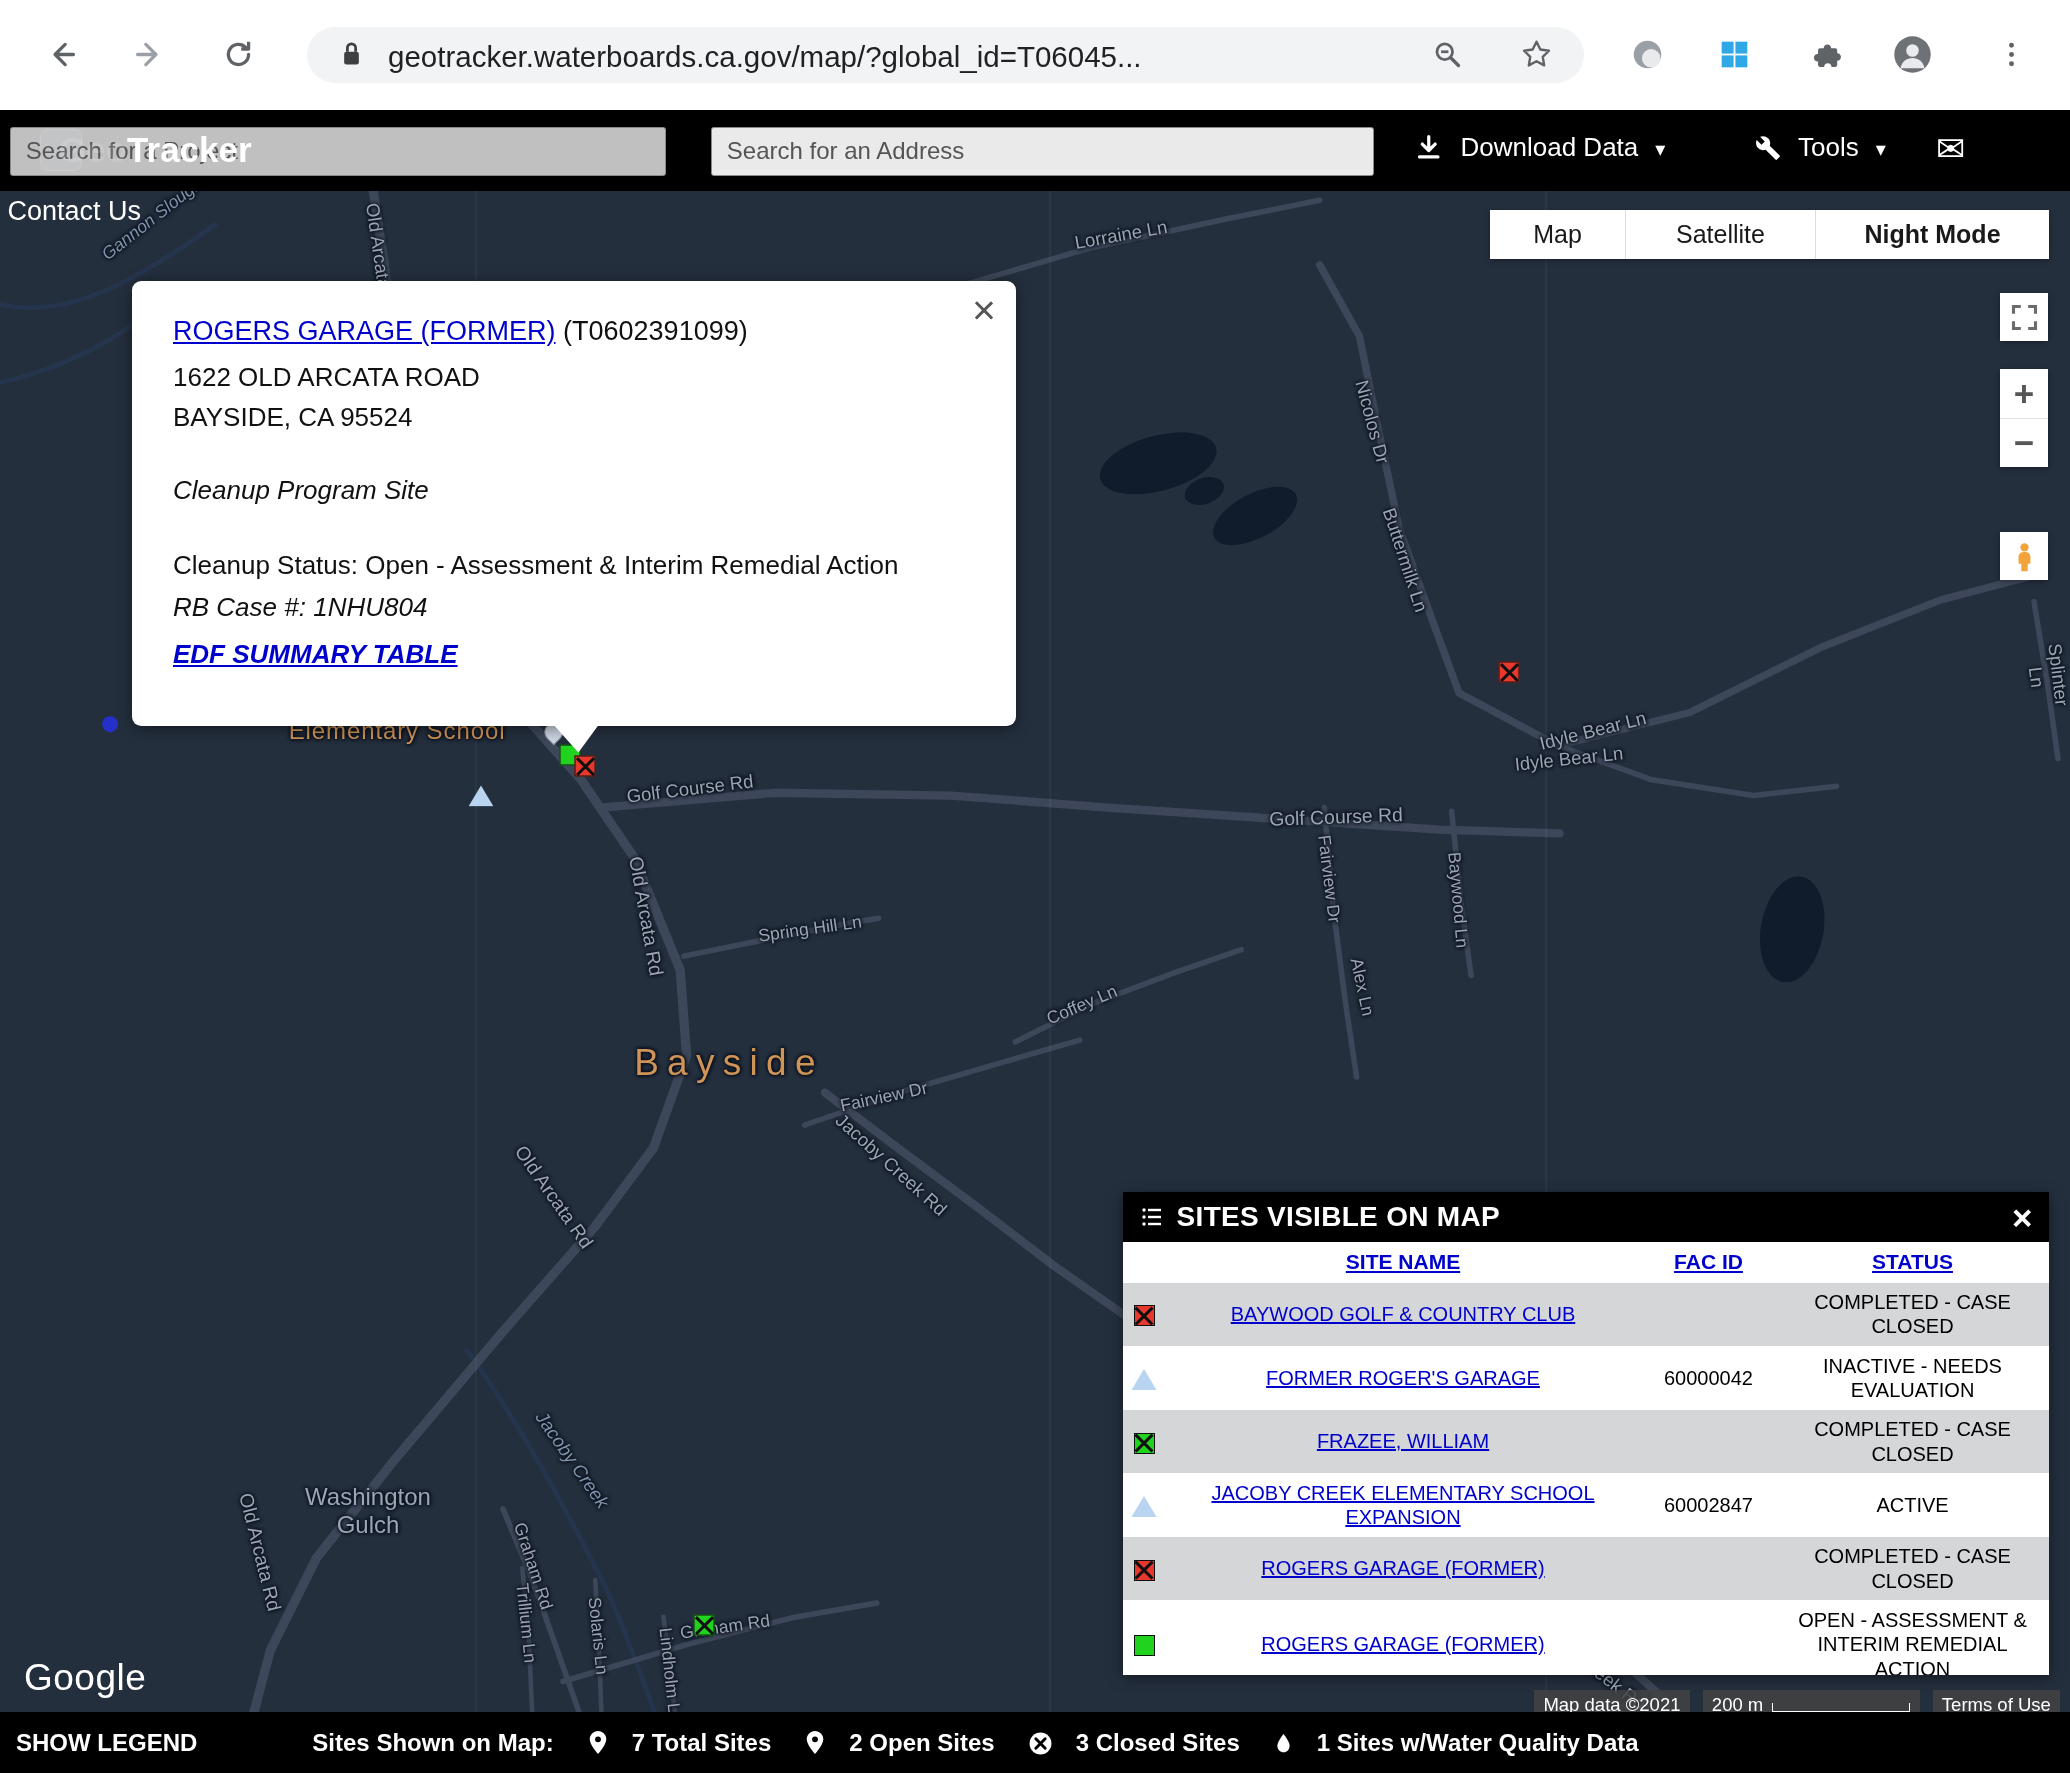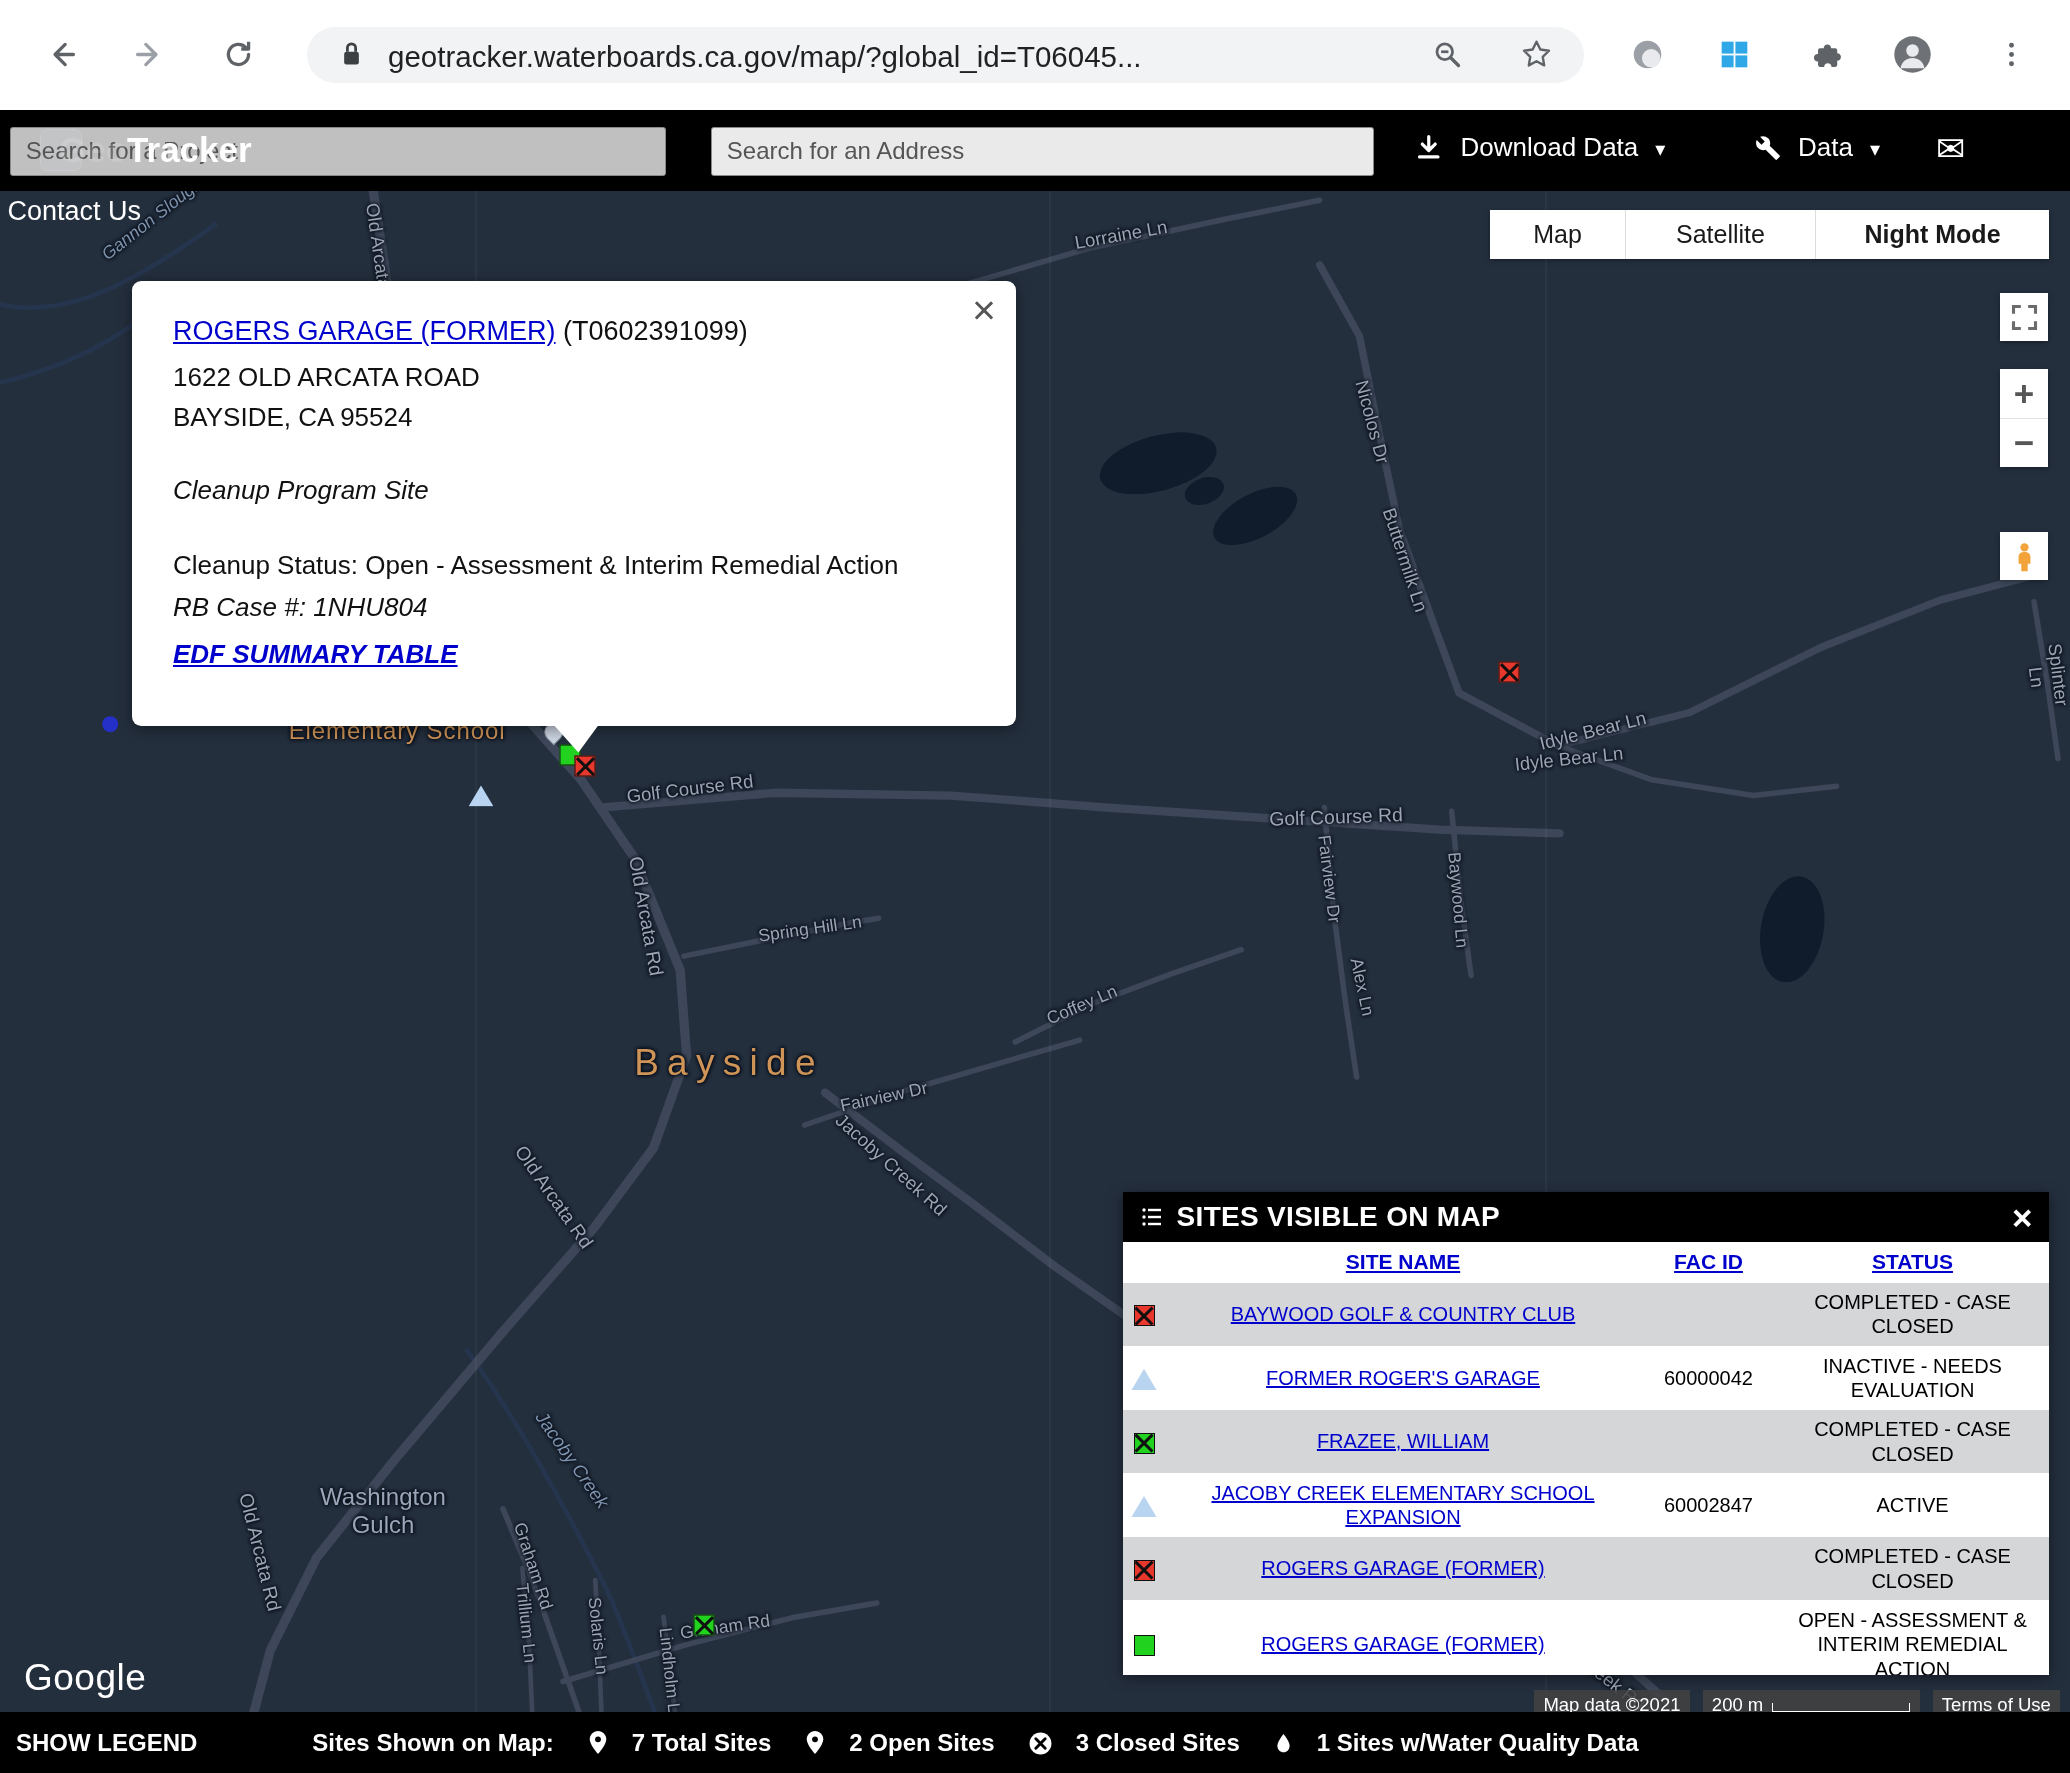--- a/index.html
+++ b/index.html
@@ -171,21 +171,21 @@
           <path d="M16 4v14M9 12l7 7 7-7" stroke="#fff" stroke-width="3.5" fill="none" stroke-linecap="round" stroke-linejoin="round"></path>
           <path d="M6 26h20" stroke="#fff" stroke-width="3.5" stroke-linecap="round"></path>
         </svg>
       <span>Download Data</span>
       <span class="caret">▾</span>
     </div>
     <div class="hbtn tl">
       <svg width="26" height="26" viewBox="0 0 24 24">
           <path d="M22.7 19l-9.1-9.1c.9-2.3.4-5-1.5-6.9-2-2-5-2.4-7.4-1.3L9 6 6 9 1.6 4.7C.4 7.1.9 10.1 2.9 12.1c1.9 1.9 4.6 2.4 6.9 1.5l9.1 9.1c.4.4 1 .4 1.4 0l2.3-2.3c.5-.4.5-1.1.1-1.4z" fill="#fff"></path>
         </svg>
-      <span>Data</span>
+      <span>Tools</span>
       <span class="caret">▾</span>
     </div>
     <span class="mailico">✉</span>
   </div>
 
   <div class="mapwrap">
     <svg class="roads" width="2070" height="1521" viewBox="0 0 2243 1648">
 
       <ellipse cx="1255" cy="295" rx="65" ry="30" transform="rotate(-15 1255 295)" fill="#101b2c"></ellipse>
       <ellipse cx="1360" cy="352" rx="50" ry="24" transform="rotate(-28 1360 352)" fill="#101b2c"></ellipse>
@@ -237,21 +237,21 @@
         <span class="map-label road" style="left: 646px; top: 725px; font-size: 19.4px; transform: translate(-50%, -50%) rotate(80deg);">Old Arcata Rd</span>
         <span class="map-label road" style="left: 810px; top: 738px; font-size: 17.5px; transform: translate(-50%, -50%) rotate(-8deg);">Spring Hill Ln</span>
         <span class="map-label road" style="left: 1329px; top: 688px; font-size: 17.5px; transform: translate(-50%, -50%) rotate(83deg);">Fairview Dr</span>
         <span class="map-label road" style="left: 1362px; top: 796px; font-size: 17.5px; transform: translate(-50%, -50%) rotate(78deg);">Alex Ln</span>
         <span class="map-label road" style="left: 1458px; top: 709px; font-size: 17.5px; transform: translate(-50%, -50%) rotate(85deg);">Baywood Ln</span>
         <span class="map-label road" style="left: 1082px; top: 814px; font-size: 17.5px; transform: translate(-50%, -50%) rotate(-23deg);">Coffey Ln</span>
         <span class="map-label locality" style="left: 729px; top: 872px; font-size: 37px; transform: translate(-50%, -50%) rotate(0deg);">Bayside</span>
         <span class="map-label road" style="left: 884px; top: 906px; font-size: 17.5px; transform: translate(-50%, -50%) rotate(-12deg);">Fairview Dr</span>
         <span class="map-label road" style="left: 891px; top: 974px; font-size: 18.5px; transform: translate(-50%, -50%) rotate(42deg);">Jacoby Creek Rd</span>
         <span class="map-label road" style="left: 554px; top: 1006px; font-size: 19.4px; transform: translate(-50%, -50%) rotate(55deg);">Old Arcata Rd</span>
-        <span class="map-label terrain" style="left: 383px; top: 1320px; font-size: 24px; transform: translate(-50%, -50%) rotate(0deg);">Washington
+        <span class="map-label terrain" style="left: 368px; top: 1320px; font-size: 24px; transform: translate(-50%, -50%) rotate(0deg);">Washington
 Gulch</span>
         <span class="map-label water" style="left: 572px; top: 1269px; font-size: 18.5px; transform: translate(-50%, -50%) rotate(55deg);">Jacoby Creek</span>
         <span class="map-label road" style="left: 533px; top: 1375px; font-size: 17.5px; transform: translate(-50%, -50%) rotate(72deg);">Graham Rd</span>
         <span class="map-label road" style="left: 526px; top: 1432px; font-size: 17.5px; transform: translate(-50%, -50%) rotate(84deg);">Trillium Ln</span>
         <span class="map-label road" style="left: 598px; top: 1445px; font-size: 17.5px; transform: translate(-50%, -50%) rotate(84deg);">Solaris Ln</span>
         <span class="map-label road" style="left: 670px; top: 1484px; font-size: 17.5px; transform: translate(-50%, -50%) rotate(84deg);">Lindholm Ln</span>
         <span class="map-label road" style="left: 725px; top: 1436px; font-size: 17.5px; transform: translate(-50%, -50%) rotate(-8deg);">Graham Rd</span>
         <span class="map-label road" style="left: 260px; top: 1361px; font-size: 19.4px; transform: translate(-50%, -50%) rotate(76deg);">Old Arcata Rd</span>
         <span class="map-label road" style="left: 1587px; top: 1472px; font-size: 18.5px; transform: translate(-50%, -50%) rotate(38deg);">Jacoby Creek Rd</span>
       </div>

